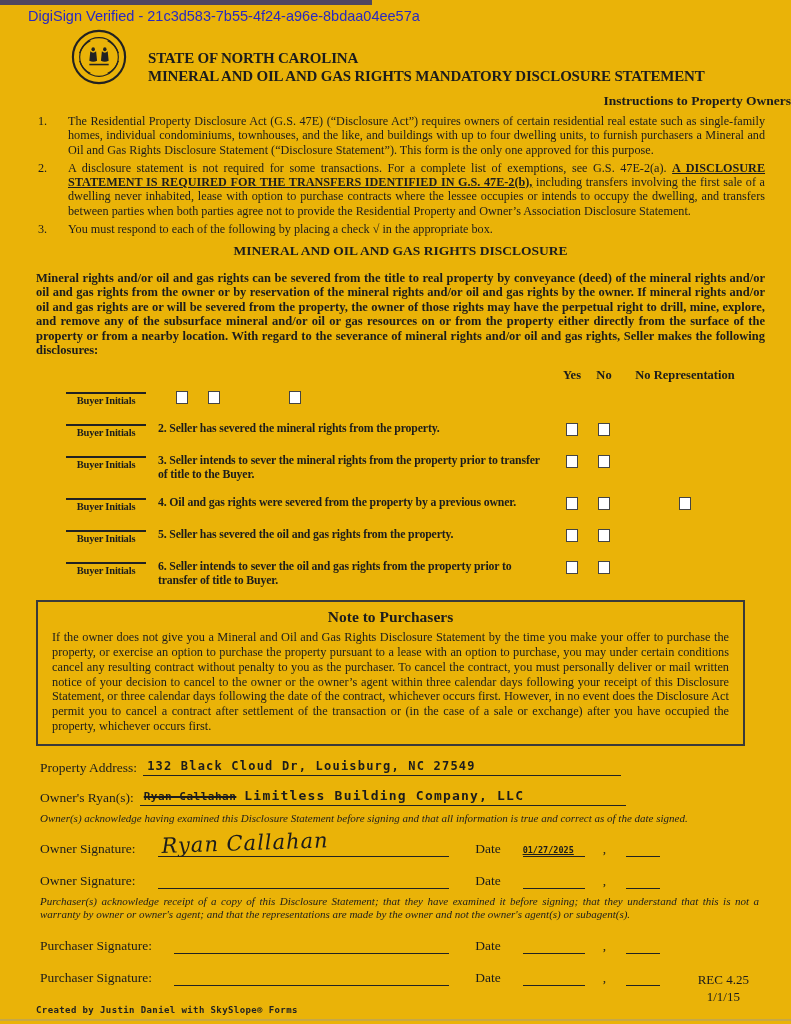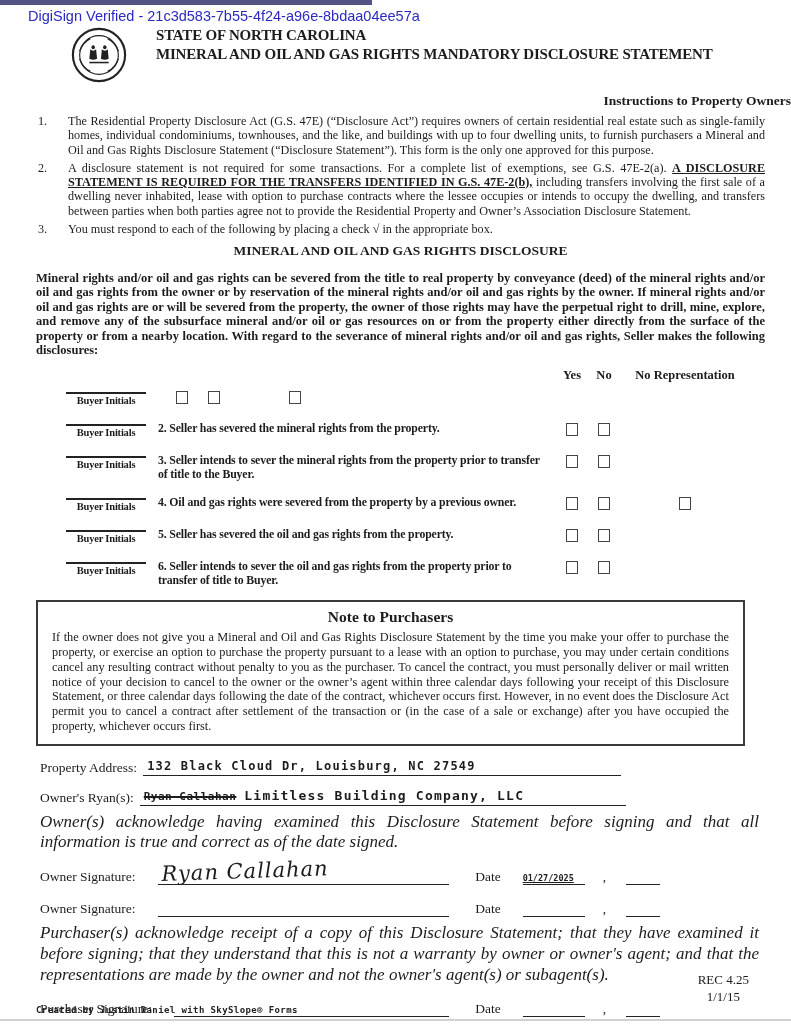--- a/index.html
+++ b/index.html
@@ -1,21 +1,21 @@
 <!DOCTYPE html>
 <html><head>
 <meta charset="utf-8">
 <style>
   html,body{margin:0;padding:0;background:#e8e8e8;}
-  .page{position:relative;width:791px;height:1024px;background:#ffffff;margin:0 auto;
+  .page{position:relative;width:791px;height:1024px;background:#eab308;margin:0 auto;
         font-family:"Liberation Serif",serif;color:#1c1c1c;overflow:hidden;}
   .top-artifact{position:absolute;top:0;left:0;width:372px;height:5px;background:#34346e;opacity:.85;}
   .bottom-artifact{position:absolute;bottom:3px;left:0;width:100%;height:2px;background:#9a9a9a;opacity:.45;}
   .digisign{margin:8px 0 2px 28px;font-family:"Liberation Sans",sans-serif;font-size:14.5px;color:#2a2ac0;}
-  .header-row{display:flex;align-items:flex-start;gap:28px;margin:2px 0 0 70px;height:60px;}
+  .header-row{display:flex;align-items:flex-end;gap:20px;margin:2px 0 0 70px;height:60px;}
   .seal svg{display:block;}
   .titles{line-height:1.25;}
   .titles .t1,.titles .t2{font-weight:bold;font-size:15px;letter-spacing:-0.2px;}
   .instr-heading{text-align:right;font-weight:bold;font-size:13.5px;margin:7px 0 5px;}
   .main{padding:0 26px 0 36px;}
   .ol-item{display:flex;margin-bottom:4px;}
   .ol-num{width:20px;flex:0 0 20px;font-size:12.2px;padding-left:2px;}
   .ol-gap{width:10px;flex:0 0 10px;}
   .ol-text{flex:1;font-size:12.2px;line-height:1.17;text-align:justify;}
   .emph{font-weight:bold;text-decoration:underline;}
@@ -37,21 +37,21 @@
   .checkbox{display:inline-block;width:10px;height:11px;border:1.3px solid #444;background:#fff;margin-top:2px;}
   .note-box{border:2px solid #3a3a3a;margin:11px 46px 0 36px;padding:4px 14px 10px;}
   .note-title{text-align:center;font-weight:bold;font-size:15.5px;margin:2px 0 4px;}
   .note-body{font-size:12.3px;line-height:1.2;text-align:justify;}
   .field-row{display:flex;align-items:flex-end;margin:12px 0 0 4px;font-size:13.5px;}
   .f-label{white-space:nowrap;padding-right:6px;}
   .f-line{border-bottom:1.5px solid #222;padding:0 4px 1px;}
   .mono-val{font-family:"DejaVu Sans Mono",monospace;font-size:12px;font-weight:bold;letter-spacing:1.2px;white-space:nowrap;}
   .struck{font-family:"DejaVu Sans Mono",monospace;font-size:11px;font-weight:bold;letter-spacing:0.5px;
           text-decoration:line-through;text-decoration-thickness:2px;margin-right:8px;}
-  .ack{font-style:italic;font-size:17px;line-height:1.22;text-align:justify;margin:6px 6px 0 4px;}
+  .ack{font-style:italic;font-size:11px;line-height:1.22;text-align:justify;margin:6px 6px 0 4px;}
   .sig-row{display:flex;align-items:flex-end;width:620px;margin:14px 0 0 4px;font-size:13.5px;gap:16px;}
   .sig-line{flex:1;border-bottom:1.5px solid #222;height:17px;position:relative;}
   .script-sig{position:absolute;left:4px;bottom:-2px;font-family:"DejaVu Serif",serif;font-style:italic;
               font-size:21px;transform:rotate(-2deg);transform-origin:left bottom;white-space:nowrap;letter-spacing:1px;}
   .date-label{white-space:nowrap;padding:0 6px 0 10px;}
   .date-line{width:62px;border-bottom:1.5px solid #222;height:15px;text-align:left;}
   .date-val{font-family:"DejaVu Sans Mono",monospace;font-size:8.5px;font-weight:bold;text-decoration:underline;}
   .comma{padding:0 4px 0 2px;}
   .short-line{width:34px;border-bottom:1.5px solid #222;height:15px;}
   .rec-block{position:absolute;right:42px;top:972px;text-align:center;font-size:13px;line-height:1.3;}

